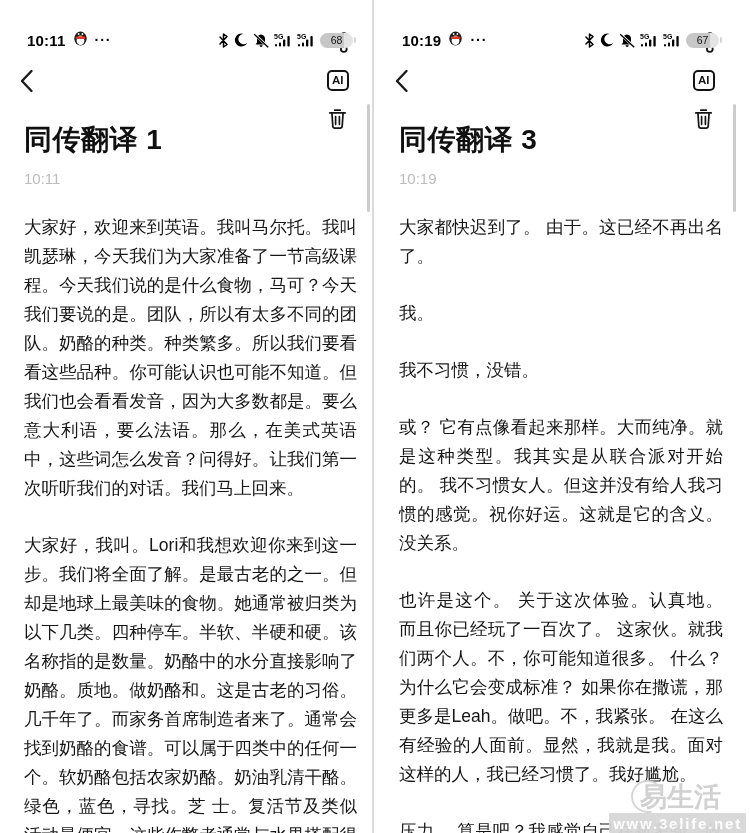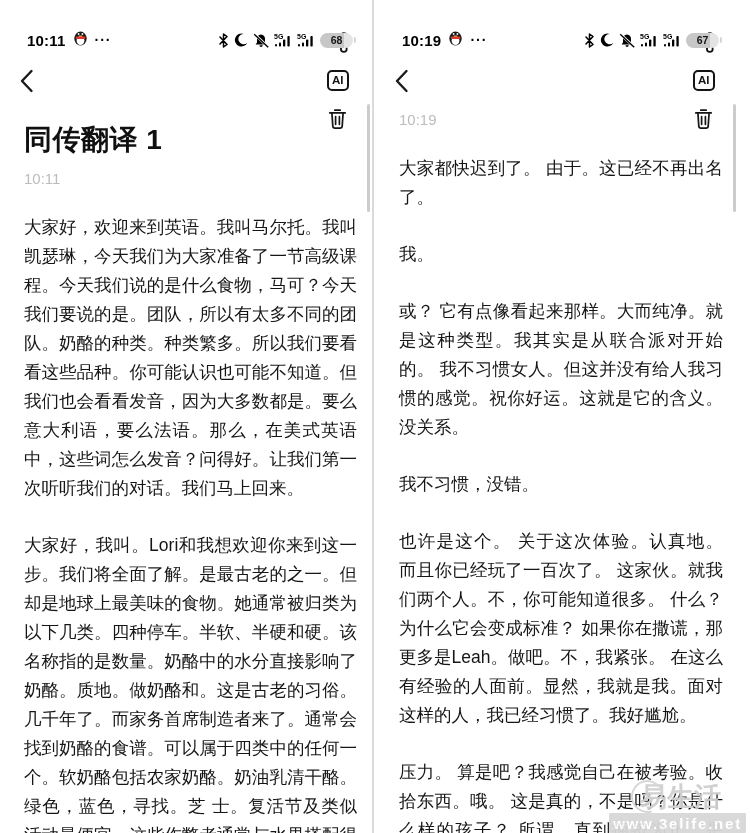--- a/index.html
+++ b/index.html
@@ -19,21 +19,21 @@
   .statusbar { display:flex; align-items:center; height:36px; padding:12px 19px 0 27px; }
   .sb-left { display:flex; align-items:center; gap:7px; }
   .sb-time { font-size:15px; font-weight:700; color:#000; letter-spacing:0.2px; }
   .sb-more { font-size:14px; font-weight:700; color:#000; letter-spacing:1px; line-height:1; }
   .sb-right { margin-left:auto; display:flex; align-items:center; gap:5px; }
   .sb-right svg { display:block; }
   .battery {
     position:relative; width:33px; height:15px; border-radius:8px;
     background:linear-gradient(to right,#c7c7c7 72%,#e4e4e4 72%);
     display:flex; align-items:center; justify-content:center;
-    font-size:10.5px; font-weight:700; color:#151515;
+    font-size:10.5px; font-weight:400; color:#151515;
   }
   .battery::after { content:""; position:absolute; right:-3px; top:4.5px; width:2.5px; height:6px; background:#d4d4d4; border-radius:0 2px 2px 0; }
 
   
   .toolbar { display:flex; align-items:center; height:48px; padding:10px 23px 0 19px; }
   .tb-right { margin-left:auto; display:flex; align-items:center; gap:17px;flex-direction:column; }
   .icon-btn { display:flex; align-items:center; justify-content:center; cursor:pointer; background:none; border:none; padding:0; }
   .ai-badge { border:2px solid #141414; border-radius:5px; font-size:11.5px; font-weight:700; padding:1.5px 3.5px; color:#141414; line-height:1.15; font-family:"Liberation Sans",sans-serif; }
 
   
@@ -253,27 +253,28 @@
         <button class="icon-btn">
           <svg width="19" height="22" viewBox="0 0 19 22">
             <path d="M6.8 2.2 h5.4 M1.8 4.9 h15.4" stroke="#141414" stroke-width="1.7" fill="none" stroke-linecap="round"></path>
             <path d="M3.9 4.9 l0.9 13.2 a2.2 2.2 0 0 0 2.2 2 h5 a2.2 2.2 0 0 0 2.2 -2 l0.9 -13.2" stroke="#141414" stroke-width="1.7" fill="none" stroke-linecap="round" stroke-linejoin="round"></path>
             <path d="M7.6 8.7 v7.6 M11.4 8.7 v7.6" stroke="#141414" stroke-width="1.7" fill="none" stroke-linecap="round"></path>
           </svg>
         </button>
       </div>
     </div>
 
+    <h1 class="note-title">同传翻译 3</h1>
     <div class="note-time">10:19</div>
 
     <div class="note-body">
       <p>大家都快迟到了。 由于。这已经不再出名了。</p>
       <p>我。</p>
+      <p>我不习惯，没错。</p>
       <p>或？ 它有点像看起来那样。大而纯净。就是这种类型。我其实是从联合派对开始的。 我不习惯女人。但这并没有给人我习惯的感觉。祝你好运。这就是它的含义。 没关系。</p>
-      <p>我不习惯，没错。</p>
       <p>也许是这个。 关于这次体验。认真地。 而且你已经玩了一百次了。 这家伙。就我们两个人。不，你可能知道很多。 什么？为什么它会变成标准？ 如果你在撒谎，那更多是Leah。做吧。不，我紧张。 在这么有经验的人面前。显然，我就是我。面对这样的人，我已经习惯了。我好尴尬。</p>
       <p>压力。 算是吧？我感觉自己在被考验。收拾东西。哦。 这是真的，不是吗？你是什么样的孩子？ 所谓。直到拥挤为止，是的。不好意思。我和一个男人玩了一阵子。昨天却不一样。我厌倦了和男人玩耍。我头上的字母也很害怕。 因为我在发抖。真。 这是一部分。谁？ 谁？我告诉你，这是真的。你。好。 不管是什么。一定是奇吉。</p>
     </div>
 
     <div class="scrollbar"></div>
   </div>
 
   <div class="watermark">
     <div class="wm-brand">易生活</div>
     <div class="wm-url">www.3elife.net</div>

